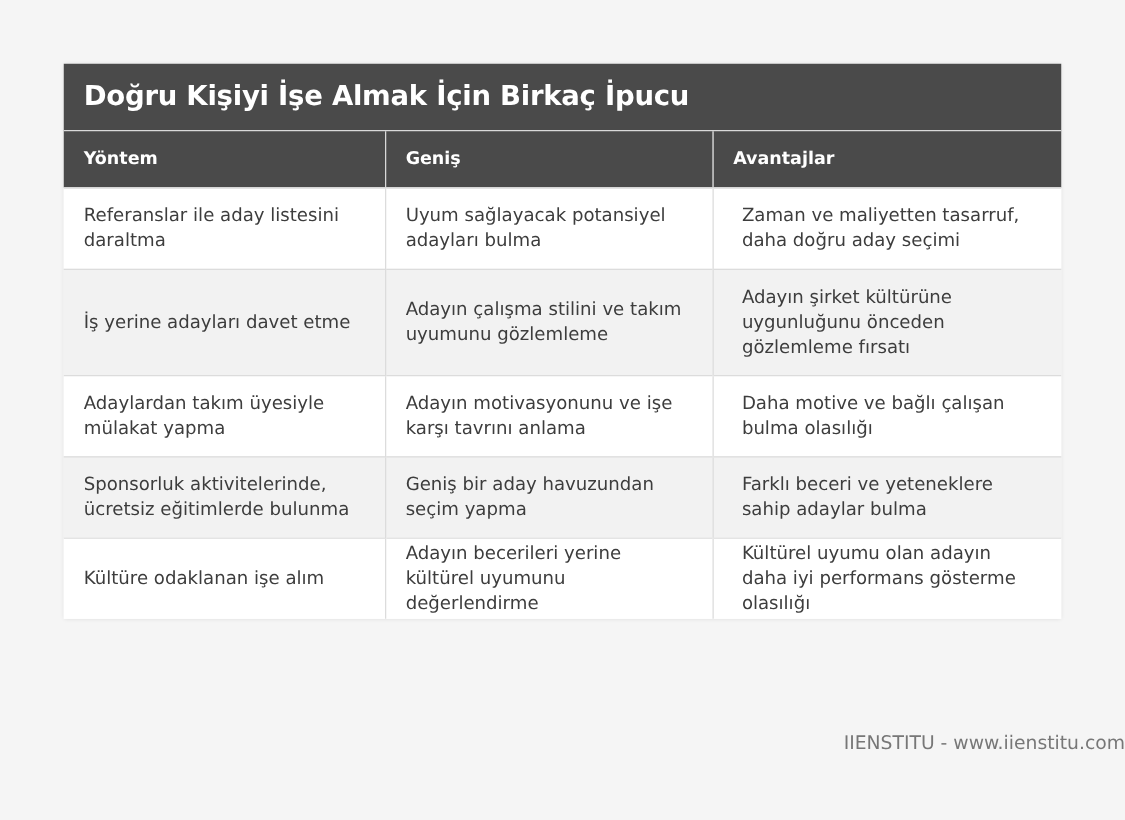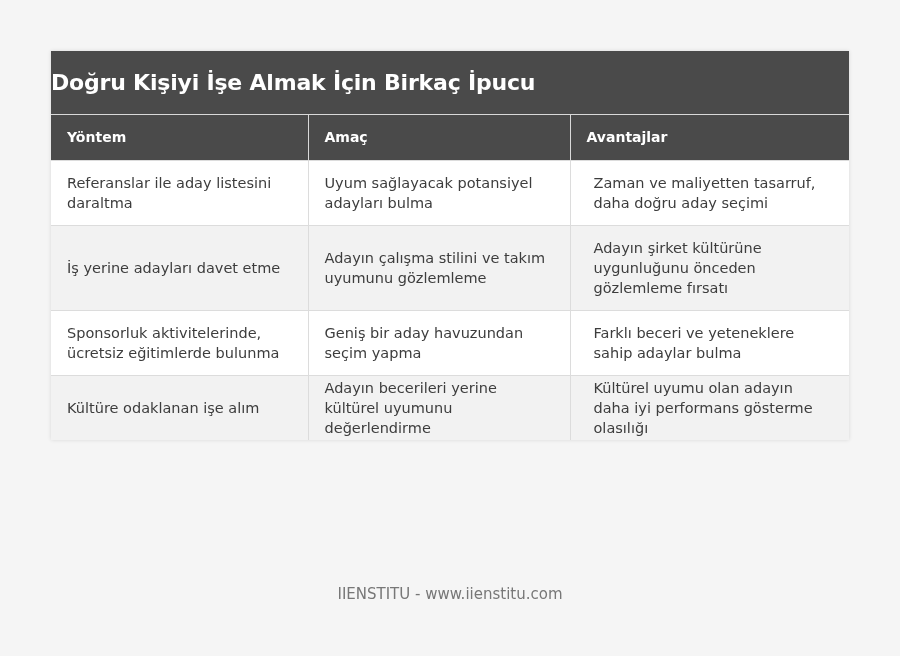--- a/index.html
+++ b/index.html
@@ -12,22 +12,23 @@
   }
   .card {
     position: absolute;
     left: 51px; top: 51px;
     width: 798px;
     background: #ffffff;
     box-shadow: 0 0 4px rgba(0,0,0,0.12);
   }
   .title-bar {
     background: #4a4a4a;
-    height: 64px;
+    height: 54px;
     display: flex; align-items: center;
+    padding-left: 16px;
     border-bottom: 1px solid #d9d9d9;
     box-sizing: border-box;
   }
   .title-bar h1 {
     margin: 0;
     color: #ffffff;
     font-size: 22px;
     font-weight: bold;
     letter-spacing: -0.2px;
   }
@@ -64,55 +65,60 @@
     box-sizing: border-box;
   }
   tbody td:last-child { border-right: none; padding-left: 23px; }
   tbody tr:nth-child(odd) td { background: #ffffff; }
   tbody tr:nth-child(even) td { background: #f2f2f2; }
   tbody tr.tall td { height: 85px; }
   .footer {
     position: absolute;
     left: 0; top: 585px;
     width: 900px;
-    text-align: center;
+    text-align: right;
     font-size: 15px;
     color: #777777;
   }
 </style>
 </head>
 <body>
 
 <div class="card">
   <div class="title-bar">
     <h1>Doğru Kişiyi İşe Almak İçin Birkaç İpucu</h1>
   </div>
   <table>
     <colgroup>
         <col class="c1">
         <col class="c2">
         <col class="c3">
       </colgroup>
     <thead>
       <tr>
         <th>Yöntem</th>
-        <th>Amaç</th>
+        <th>Geniş</th>
         <th>Avantajlar</th>
       </tr>
     </thead>
     <tbody>
       <tr>
         <td>Referanslar ile aday listesini daraltma</td>
         <td>Uyum sağlayacak potansiyel adayları bulma</td>
         <td>Zaman ve maliyetten tasarruf, daha doğru aday seçimi</td>
       </tr>
       <tr class="tall">
         <td>İş yerine adayları davet etme</td>
         <td>Adayın çalışma stilini ve takım uyumunu gözlemleme</td>
         <td>Adayın şirket kültürüne uygunluğunu önceden gözlemleme fırsatı</td>
+      </tr>
+      <tr>
+        <td>Adaylardan takım üyesiyle mülakat yapma</td>
+        <td>Adayın motivasyonunu ve işe karşı tavrını anlama</td>
+        <td>Daha motive ve bağlı çalışan bulma olasılığı</td>
       </tr>
       <tr>
         <td>Sponsorluk aktivitelerinde, ücretsiz eğitimlerde bulunma</td>
         <td>Geniş bir aday havuzundan seçim yapma</td>
         <td>Farklı beceri ve yeteneklere sahip adaylar bulma</td>
       </tr>
       <tr>
         <td>Kültüre odaklanan işe alım</td>
         <td>Adayın becerileri yerine kültürel uyumunu değerlendirme</td>
         <td>Kültürel uyumu olan adayın daha iyi performans gösterme olasılığı</td>

